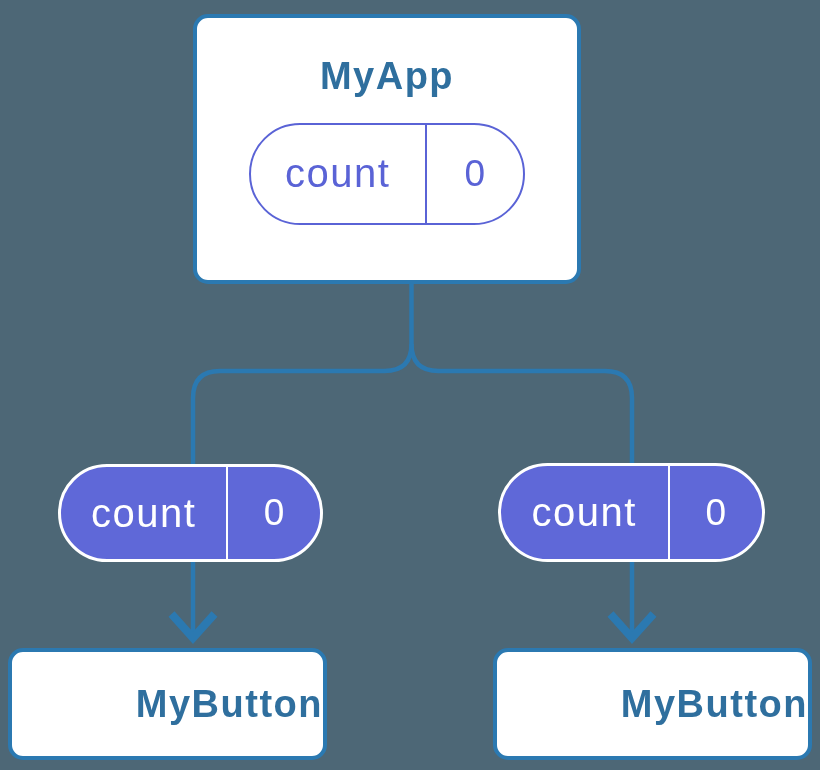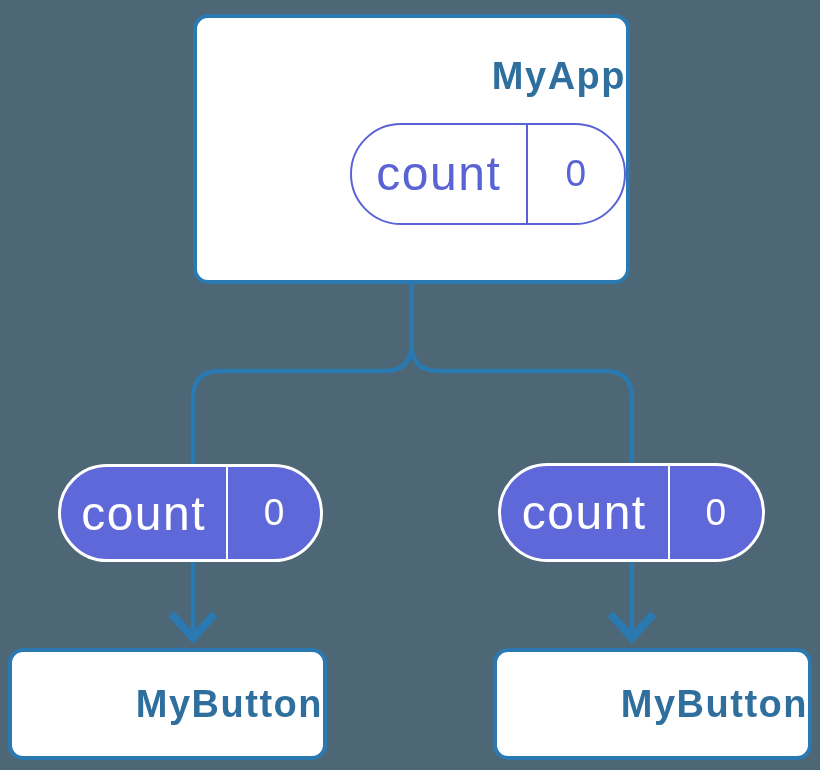--- a/index.html
+++ b/index.html
@@ -20,22 +20,22 @@
   .chead { fill: none; stroke: var(--line-blue, #2b79b1); stroke-width: 8; }
 
   
   .node {
     position: absolute;
     background: var(--white, #ffffff);
     border: 4px solid var(--line-blue, #2b79b1);
     border-radius: 15px;
   }
   .node-root {
-    left: 193px; top: 14px; width: 437px; height: 270px;
-    display: flex; flex-direction: column; align-items: flex-end;
+    left: 193px; top: 14px; width: 388px; height: 270px;
+    display: flex; flex-direction: column; align-items: center;
   }
   .node-title {
     margin-top: 36px;
     font-size: 38px; font-weight: 600; letter-spacing: 1.5px;
     line-height: 1.2;
     color: var(--text-blue, #2f6f9e);
   }
   .node-button {
     display: flex; align-items: center; justify-content: flex-end;
     font-size: 38px; font-weight: 600; letter-spacing: 1.5px;
@@ -44,21 +44,21 @@
   #btn-left  { left: 8px;   top: 648px; width: 319px; height: 112px; }
   #btn-right { left: 493px; top: 648px; width: 319px; height: 112px; }
 
   
   .pill {
     display: flex; align-items: stretch;
     border-radius: 999px;
   }
   .pill-name {
     flex: 1.8; display: flex; align-items: center; justify-content: center;
-    font-size: 48px; letter-spacing: 1.5px;
+    font-size: 40px; letter-spacing: 1.5px;
   }
   .pill-value {
     flex: 1; display: flex; align-items: center; justify-content: center;
     font-size: 37px;
   }
   .pill-outline {
     width: 276px; height: 102px; margin-top: 23px;
     background: var(--white, #ffffff);
     border: 2.5px solid var(--purple, #5a63d6);
     color: var(--purple, #5a63d6);

